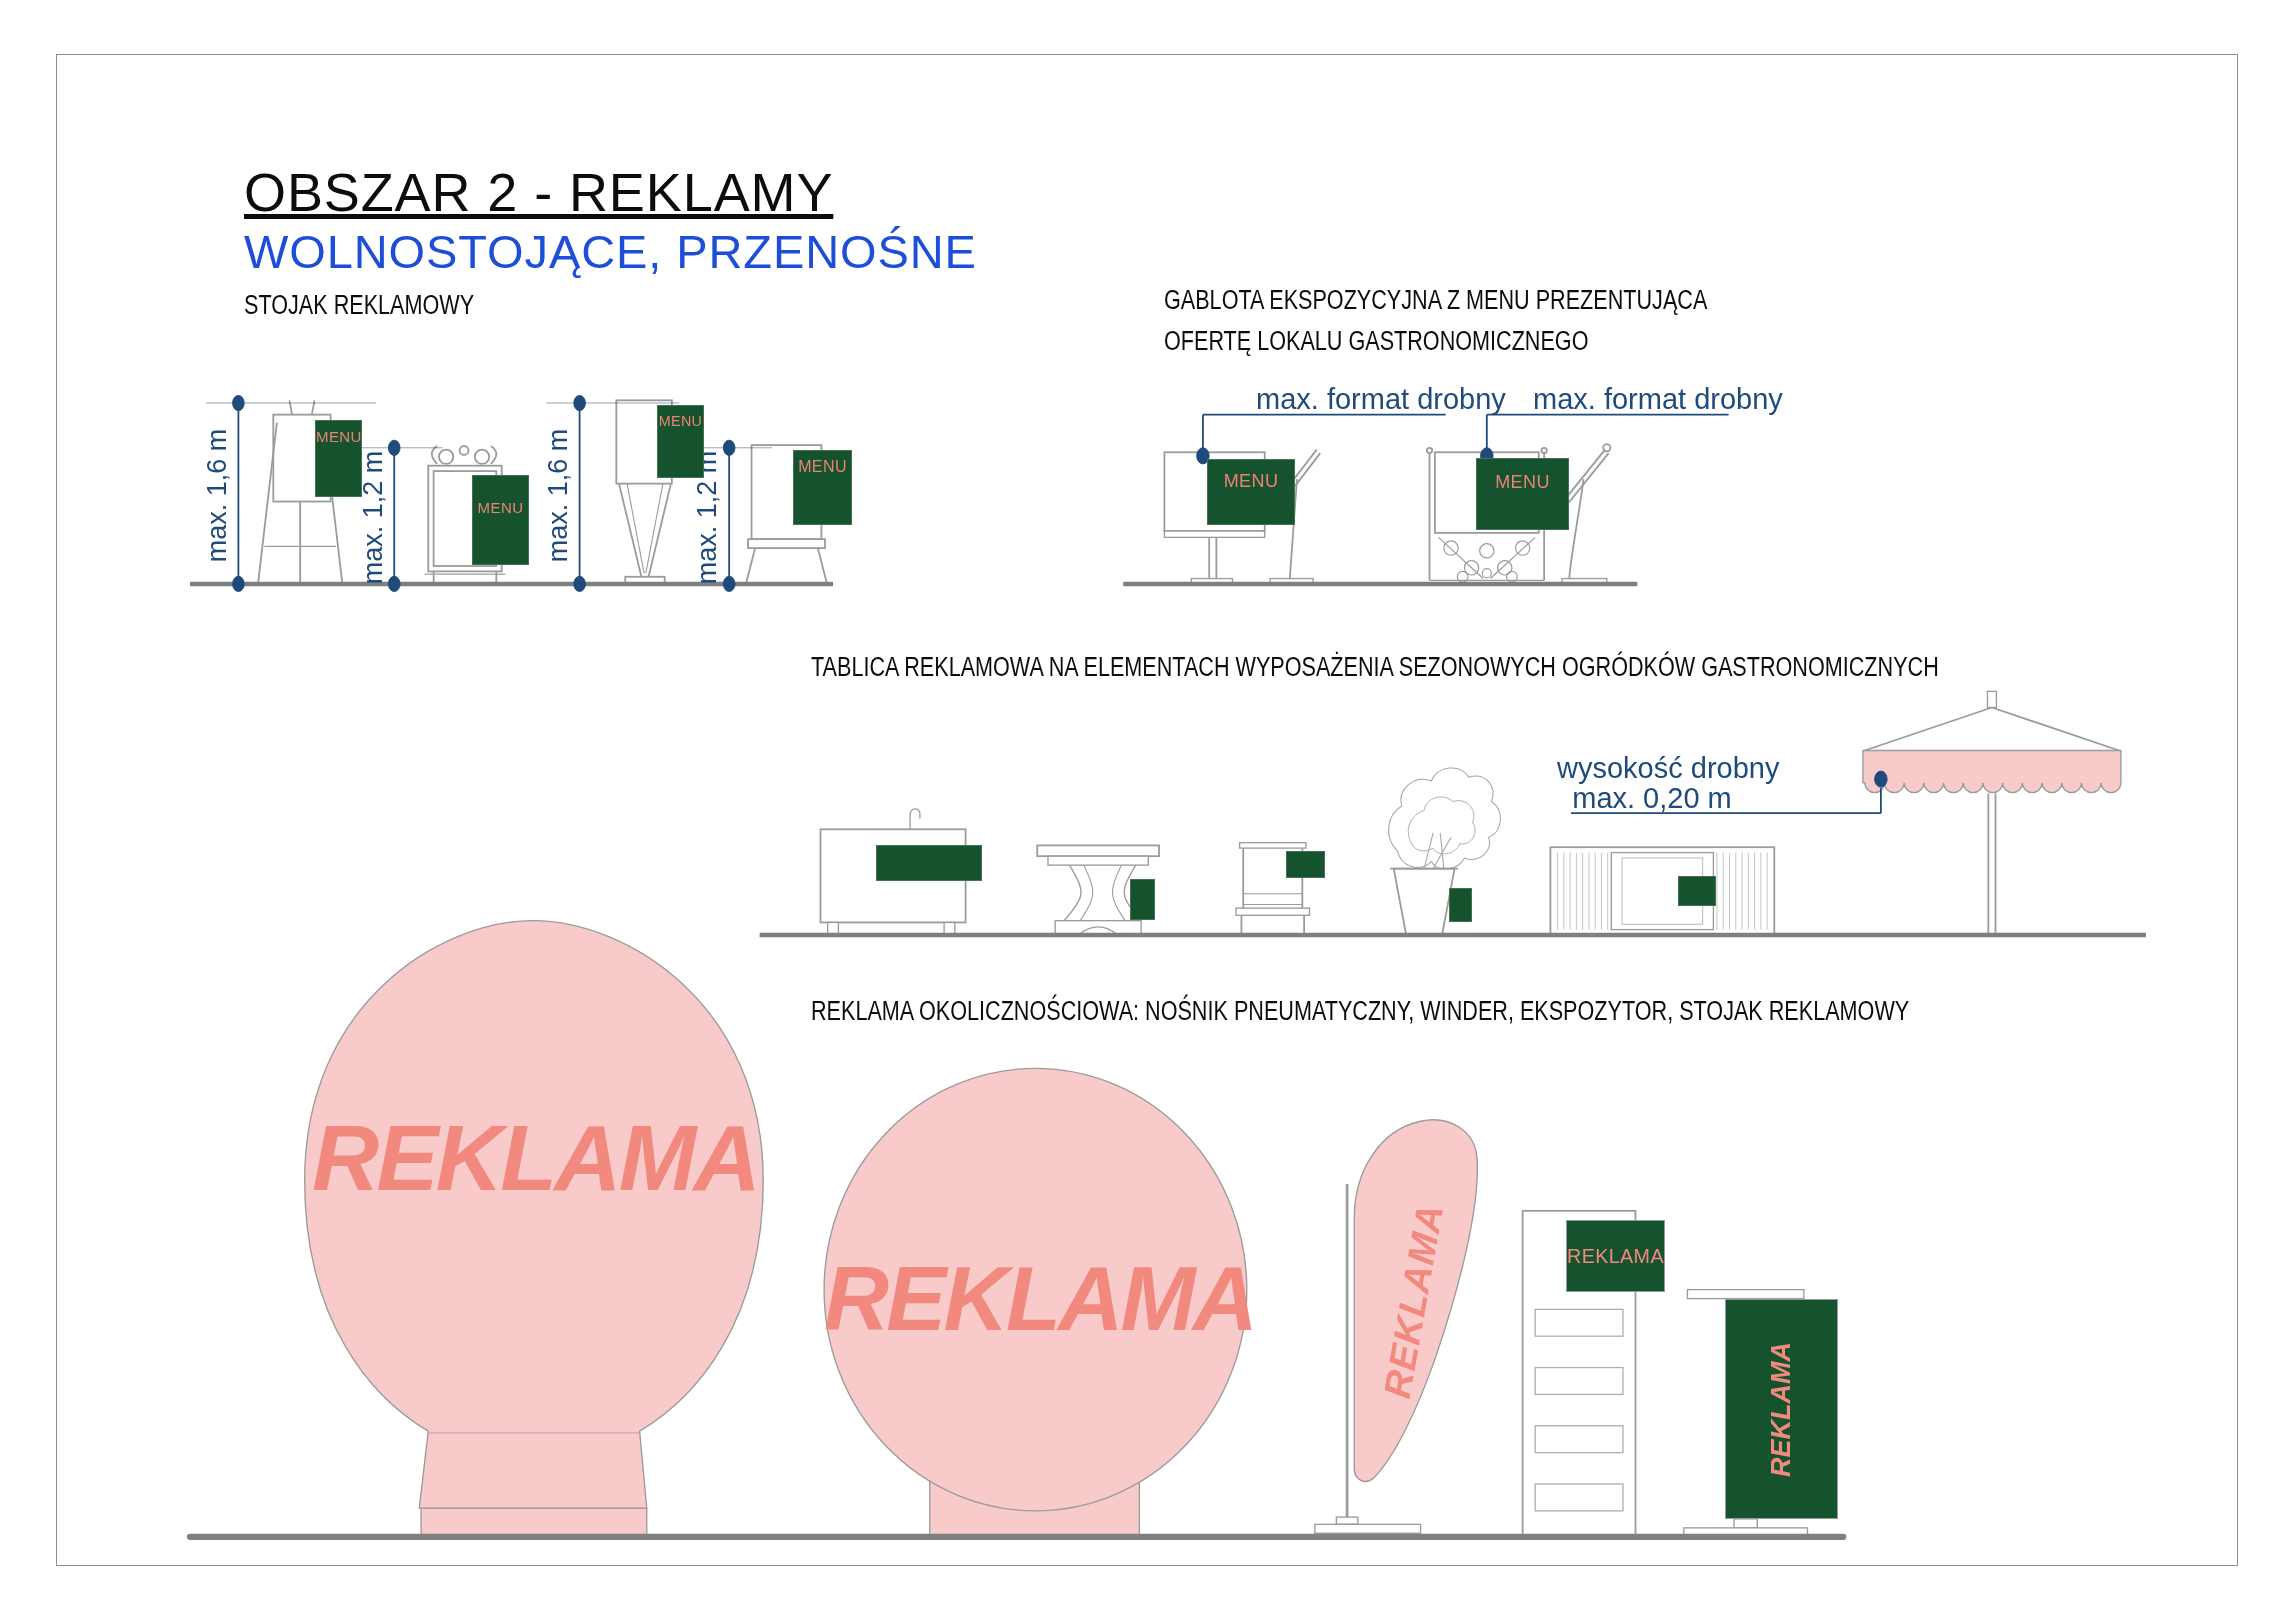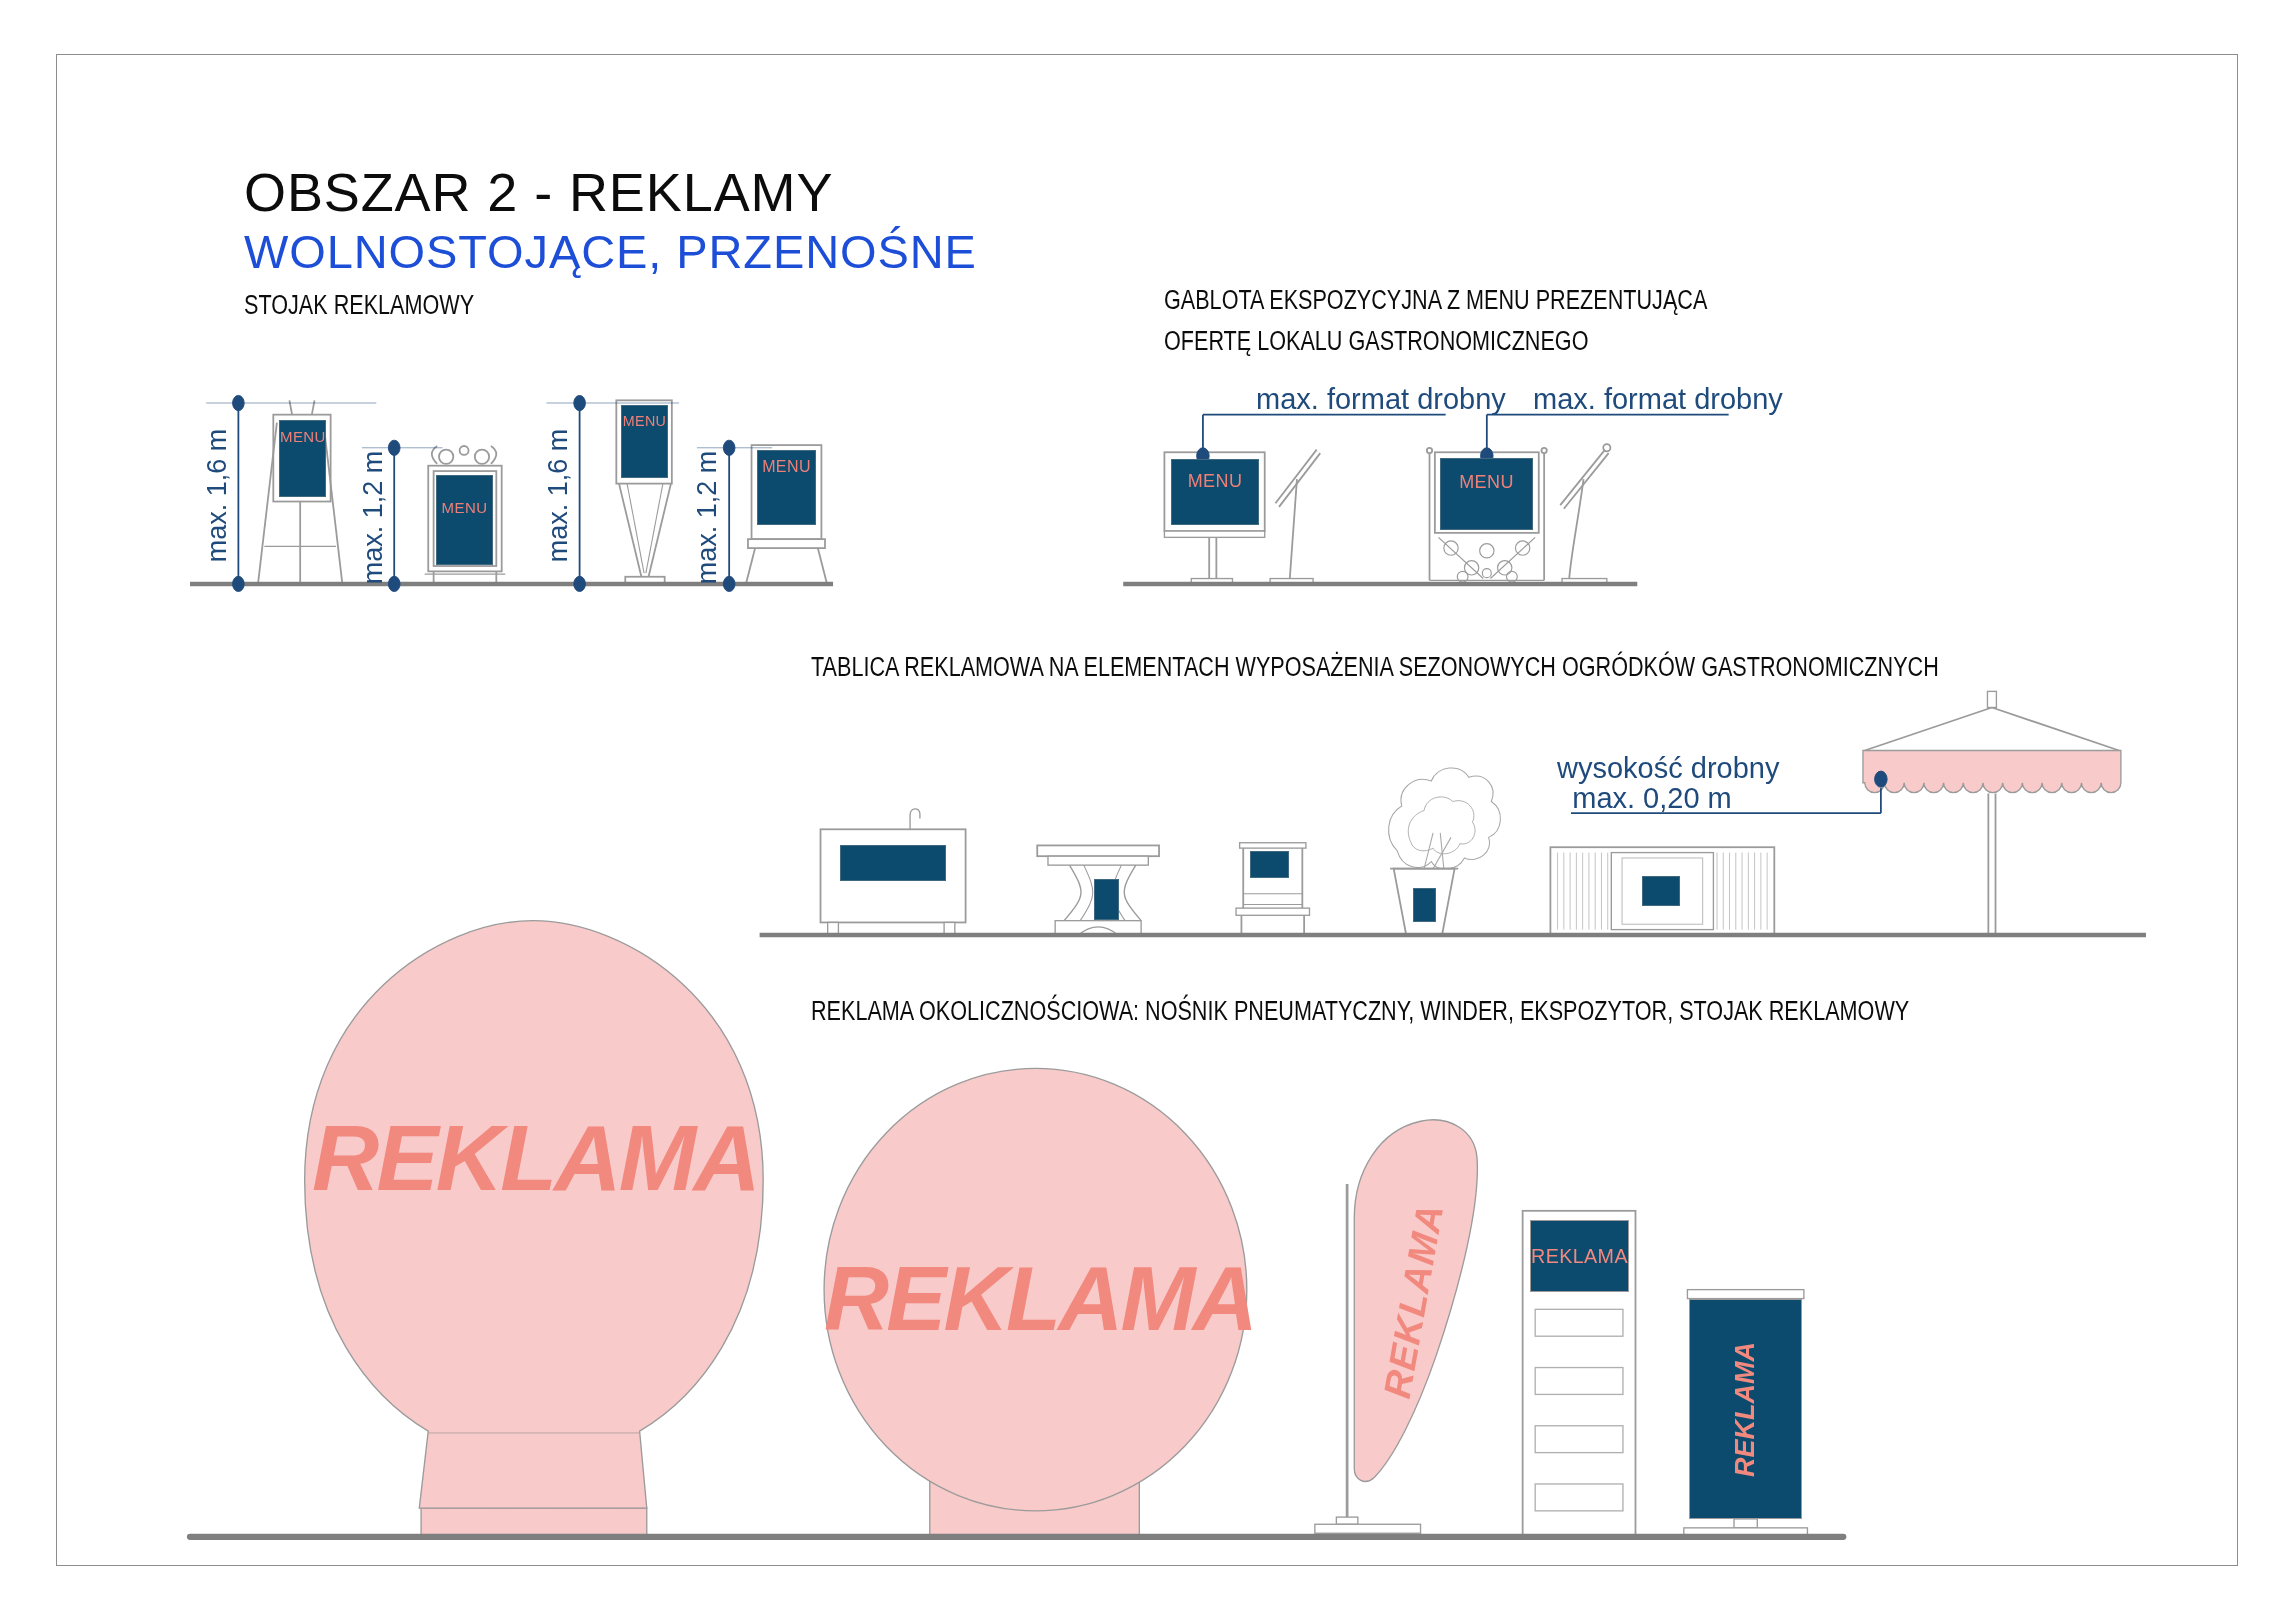--- a/index.html
+++ b/index.html
@@ -1,26 +1,26 @@
 <!DOCTYPE html>
 <html style="font-size:14.3px"><head>
 <meta charset="utf-8">
 <style>
   html,body{margin:0;padding:0;background:#fff;}
   body{width:2293px;height:1621px;position:relative;overflow:hidden;
        font-family:"Liberation Sans",sans-serif;color:#111;}
   .abs{position:absolute;}
   .frame{left:56px;top:54px;width:2180px;height:1510px;border:1.8px solid #8d8d8d;}
-  .t1{font-size:54px;letter-spacing:0.9px;color:#0c0c0c;}
+  .t1{font-size:54px;letter-spacing:0.9px;color:#0c0c0c;text-decoration:underline;}
   .t2{font-size:47px;letter-spacing:0.9px;color:#1d4ed8;}
   .sec{font-size:27px;color:#0c0c0c;transform:scaleX(.8);transform-origin:left top;white-space:nowrap;}
   .navy{color:#1f4a7c;}
   .dimlab{font-size:27px;width:188px;text-align:center;transform:rotate(-90deg);white-space:nowrap;}
   .callout{font-size:29px;white-space:nowrap;}
-  .pink{background:#0c4a6e;border:0.9px solid rgba(165,165,165,.35);box-sizing:border-box;}
+  .pink{background:#14532d;border:0.9px solid rgba(165,165,165,.35);box-sizing:border-box;margin-left:36px;}
   .menu{color:#ee8078;font-size:15px;text-align:center;letter-spacing:0.4px;}
   .salmon{color:#f2897e;}
   .bigword{font-weight:bold;font-style:italic;text-align:center;letter-spacing:-2.7px;line-height:1;}
   .flexc{display:flex;align-items:center;justify-content:center;}
   svg{position:absolute;left:0;top:0;}
 </style>
 </head>
 <body>
 
 <div class="abs frame"></div>

